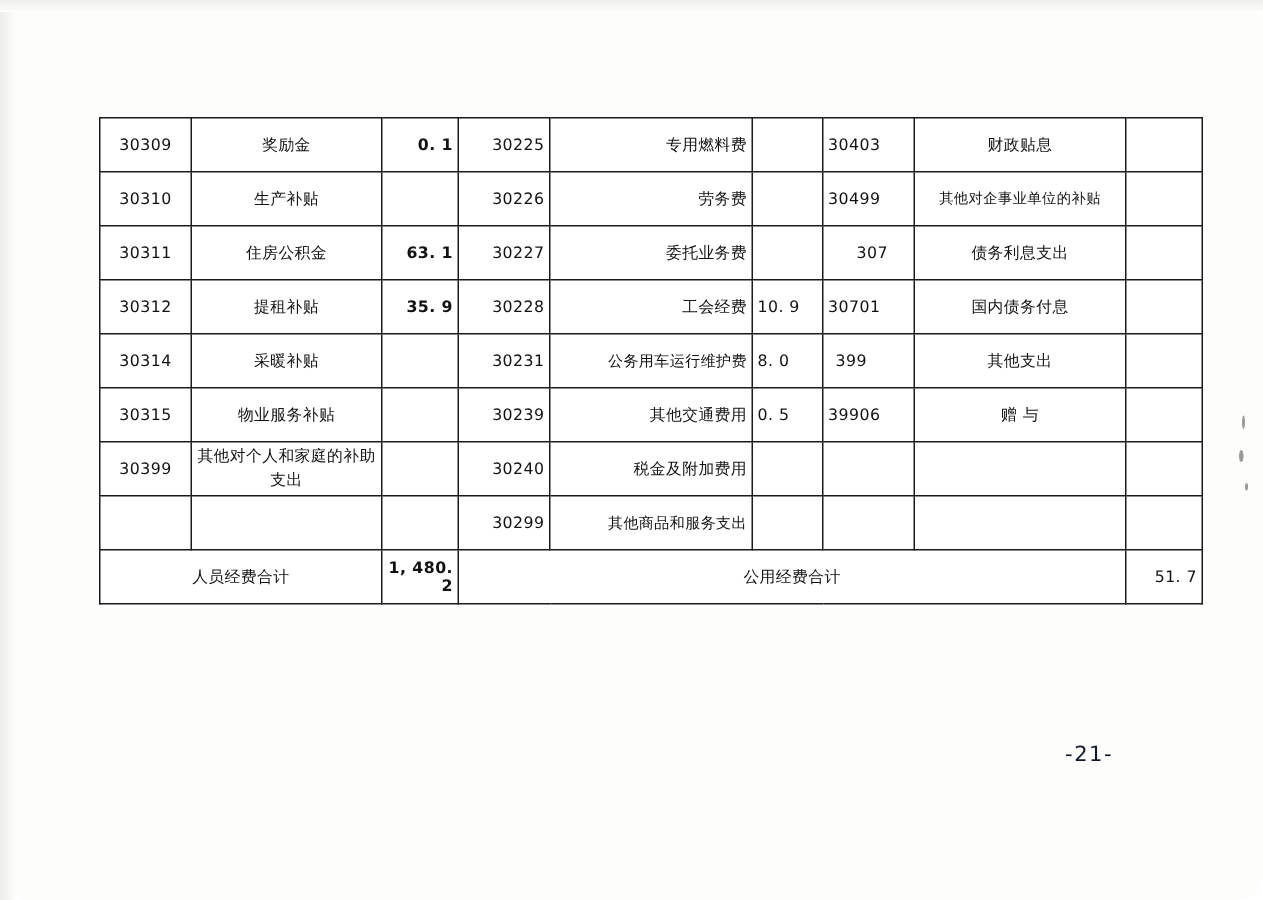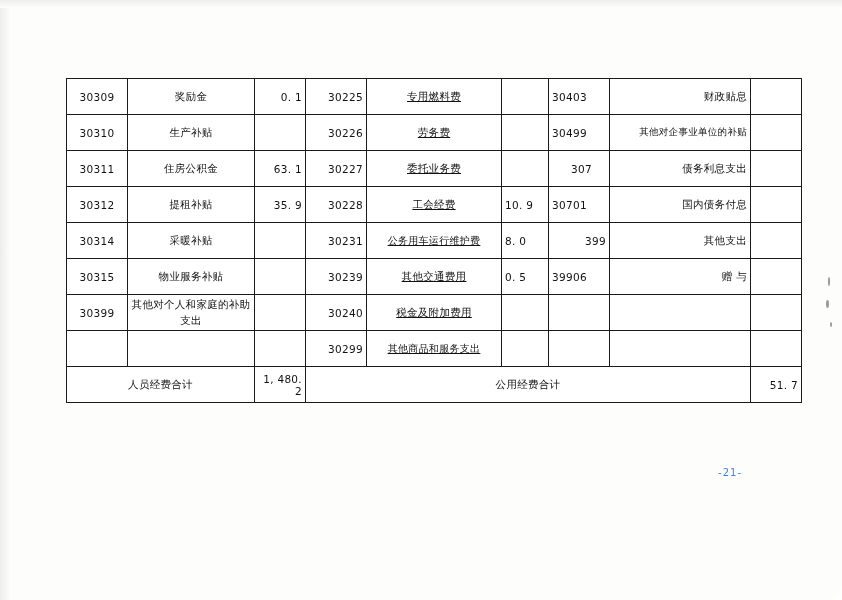--- a/index.html
+++ b/index.html
@@ -59,47 +59,48 @@
     width: 54px;
   }
   .c-name {
     text-align: center;
     width: 120px;
   }
   .c-val {
     text-align: right;
     width: 44px;
     padding-right: 6px;
+    font-weight: bold;
   }
   .c-code2 { text-align: right; width: 54px; }
-  .c-name2 { text-align: center; width: 128px; text-decoration: underline; }
+  .c-name2 { text-align: right; width: 128px; }
   .c-val2 { width: 40px; padding-right: 6px; }
   .c-code3 { width: 54px; }
-  .c-name3 { text-align: right; width: 134px; }
+  .c-name3 { text-align: center; width: 134px; }
   .c-val3 { text-align: right; width: 44px; padding-right: 6px; margin-top: 38px; }
 
   .two-line {
     line-height: 1.45;
   }
   .tall {
     height: 62px;
   }
   .total-label {
     text-align: center;
     font-weight: normal;
   }
   .total-row td {
     height: 32px;
   }
   .pagenum {
     position: absolute;
     right: 100px;
-    top: 467px;
-    font-size: 10px;
-    color: #3b82f6;
+    top: 495px;
+    font-size: 14px;
+    color: #0f172a;
     letter-spacing: 1px;
     font-family: "DejaVu Sans", sans-serif;
   }
   .speck {
     position: absolute;
     background: #9a9a96;
     border-radius: 50%;
   }
   .s1 { left: 755px; top: 152px; width: 3px; height: 3px; }
   .s2 { left: 828px; top: 277px; width: 2px; height: 9px; }
@@ -164,21 +165,21 @@
         <td class="c-name3">国内债务付息</td>
         <td class="c-val3"></td>
       </tr>
       <tr>
         <td class="c-code">30314</td>
         <td class="c-name">采暖补贴</td>
         <td class="c-val"></td>
         <td class="c-code2">30231</td>
         <td class="c-name2" style="font-size:10px">公务用车运行维护费</td>
         <td class="c-val2">8. 0</td>
-        <td class="c-code3" style="text-align:right;padding-left:8px">399</td>
+        <td class="c-code3" style="text-align:left;padding-left:8px">399</td>
         <td class="c-name3">其他支出</td>
         <td class="c-val3"></td>
       </tr>
       <tr>
         <td class="c-code">30315</td>
         <td class="c-name">物业服务补贴</td>
         <td class="c-val"></td>
         <td class="c-code2">30239</td>
         <td class="c-name2">其他交通费用</td>
         <td class="c-val2">0. 5</td>

